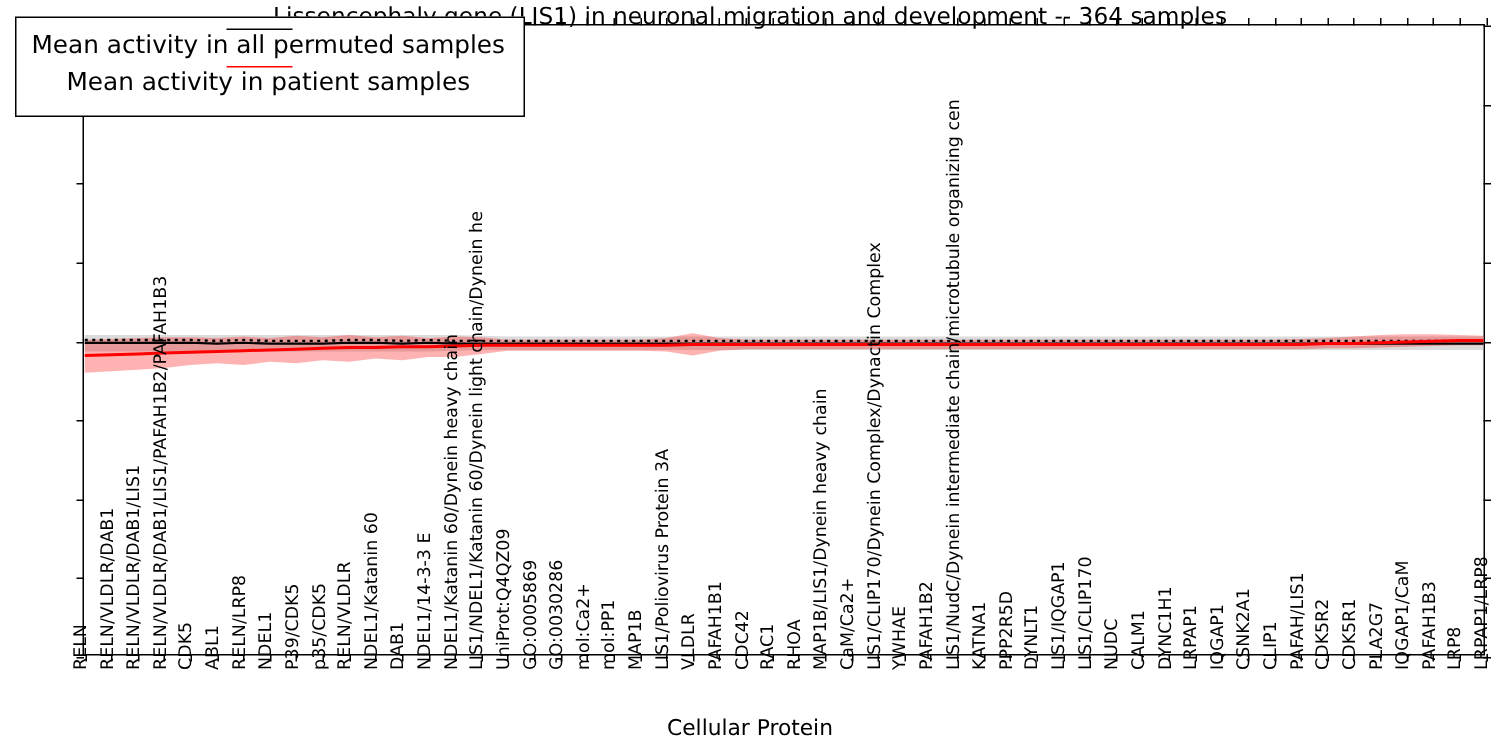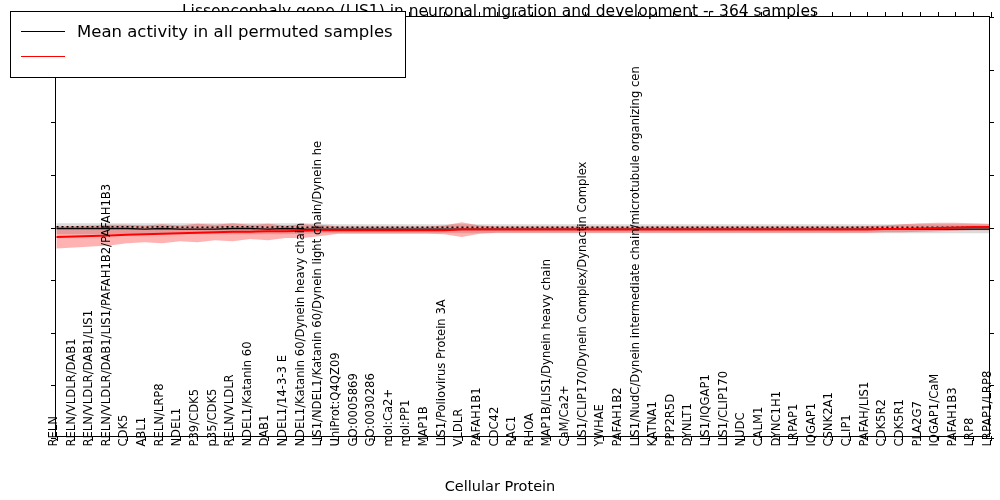--- a/index.html
+++ b/index.html
@@ -27,21 +27,21 @@
     position:absolute;bottom:0;transform-origin:left bottom;
     transform:rotate(-90deg);
     font-size:11.6px;color:#000;white-space:nowrap;line-height:1;
   }
 
   #legend{
     position:absolute;left:10px;top:11px;
     border:1.2px solid #000;background:#fff;
     padding:7px 12px 8px 10px;
   }
-  .lgrow{display:flex;align-items:center;height:25px;}
+  .lgrow{display:flex;align-items:center;height:25px;flex-direction:column;}
   .lgline{width:44px;height:0;border-top:1.6px solid #000;margin-right:12px;}
   .lgline.red{border-top-color:#ff0000;}
   .lgtext{font-size:16.5px;color:#000;white-space:nowrap;}
 </style>
 </head>
 <body>
 
 <div id="fig">
 
   <div id="title">Lissencephaly gene (LIS1) in neuronal migration and development -- 364 samples</div>
@@ -247,16 +247,17 @@
       <div class="xtlabel" style="left: 994px; bottom: 53px;">LRPAP1/LRP8</div>
     </div>
 
   <div id="legend">
       <div class="lgrow">
         <span class="lgline"></span>
         <span class="lgtext">Mean activity in all permuted samples</span>
       </div>
       <div class="lgrow">
         <span class="lgline red"></span>
+        <span class="lgtext">Mean activity in patient samples</span>
       </div>
     </div>
 
 </div>
 
 </body></html>

